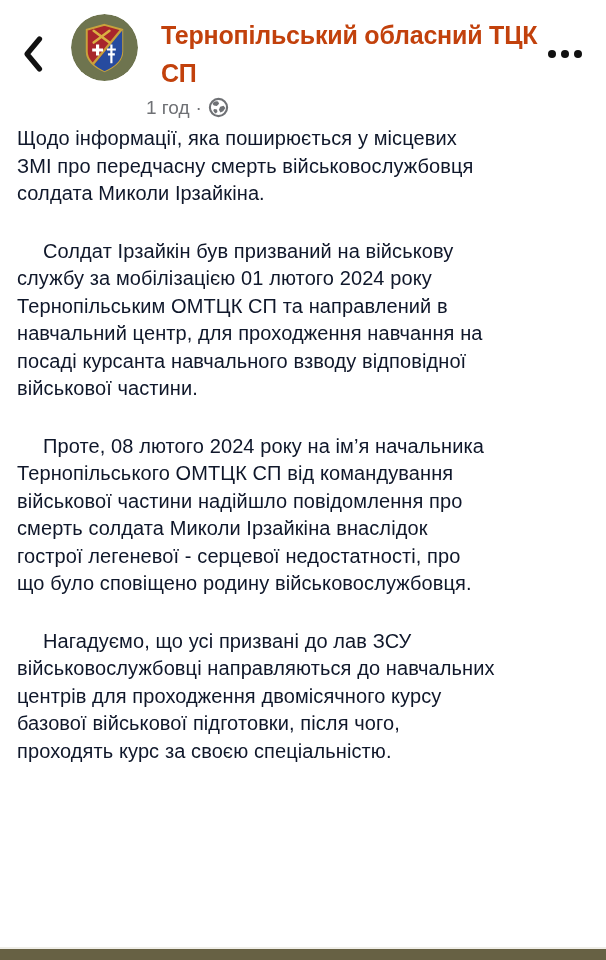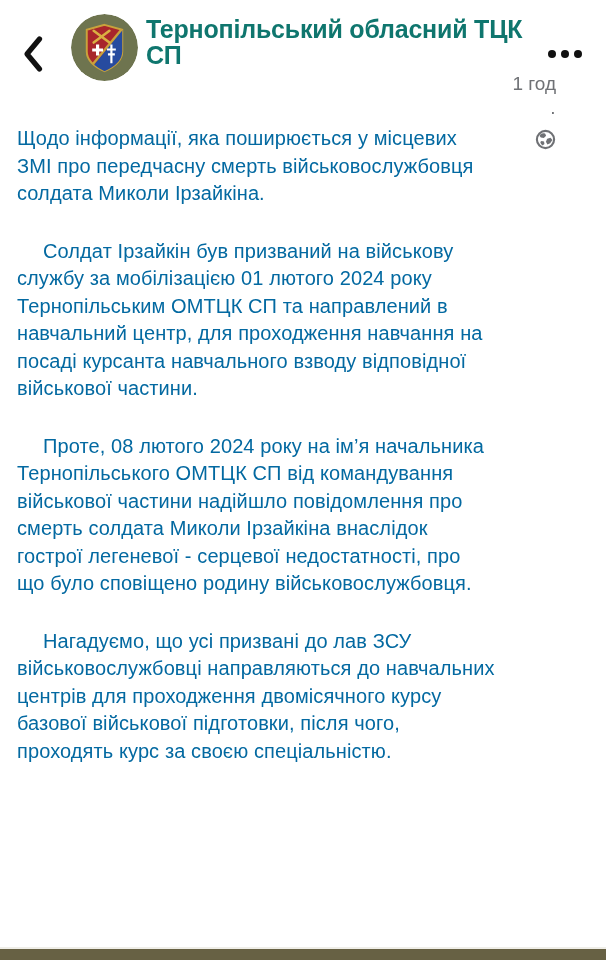--- a/index.html
+++ b/index.html
@@ -10,37 +10,37 @@
     color:#1f1f1f;
   }
   
   .header{position:absolute;top:0;left:0;width:606px;height:118px;background:#ffffff;}
   .back-btn{position:absolute;left:20px;top:36px;width:26px;height:40px;
     display:flex;align-items:center;justify-content:center;cursor:pointer;}
   .avatar{position:absolute;left:71px;top:14px;width:67px;height:67px;border-radius:50%;
     overflow:hidden;cursor:pointer;}
   .title-block{position:absolute;left:146px;top:16px;width:410px;}
   .page-name{
-    font-size:25px;line-height:26px;font-weight:bold;color:#0f766e;
-    white-space:pre-line;letter-spacing:-0.2px;cursor:pointer;
+    font-size:25px;line-height:38px;font-weight:bold;color:#c2410c;
+    white-space:pre-line;letter-spacing:-0.2px;cursor:pointer;margin-left:15px;
   }
-  .meta{display:flex;align-items:flex-end;gap:6px;margin-top:5px;height:24px;flex-direction:column;}
+  .meta{display:flex;align-items:flex-start;gap:6px;margin-top:5px;height:24px;}
   .timestamp{font-size:19px;color:#6f7175;}
   .meta-sep{font-size:19px;color:#6f7175;}
   .globe{width:21px;height:21px;display:inline-block;}
   .more-btn{position:absolute;left:548px;top:44px;width:44px;height:20px;
     display:flex;align-items:center;gap:5px;cursor:pointer;}
   .dot{width:8px;height:8px;border-radius:50%;background:#111111;}
   
   .post-text{position:absolute;left:17px;top:125px;width:574px;}
   .post-text p{
     margin:0 0 30px 0;
     font-size:20px;line-height:27.5px;
     white-space:pre-line;
-    color:#0369a1;
+    color:#0f172a;
     letter-spacing:0.1px;
   }
   .post-text p.indent{text-indent:26px;}
   
   .photo-band{position:absolute;left:0;bottom:0;width:606px;height:11px;background:#676144;cursor:pointer;}
   .photo-band-hairline{position:absolute;left:0;bottom:11px;width:606px;height:2px;background:#efeee8;}
 </style>
 </head>
 <body>
 

